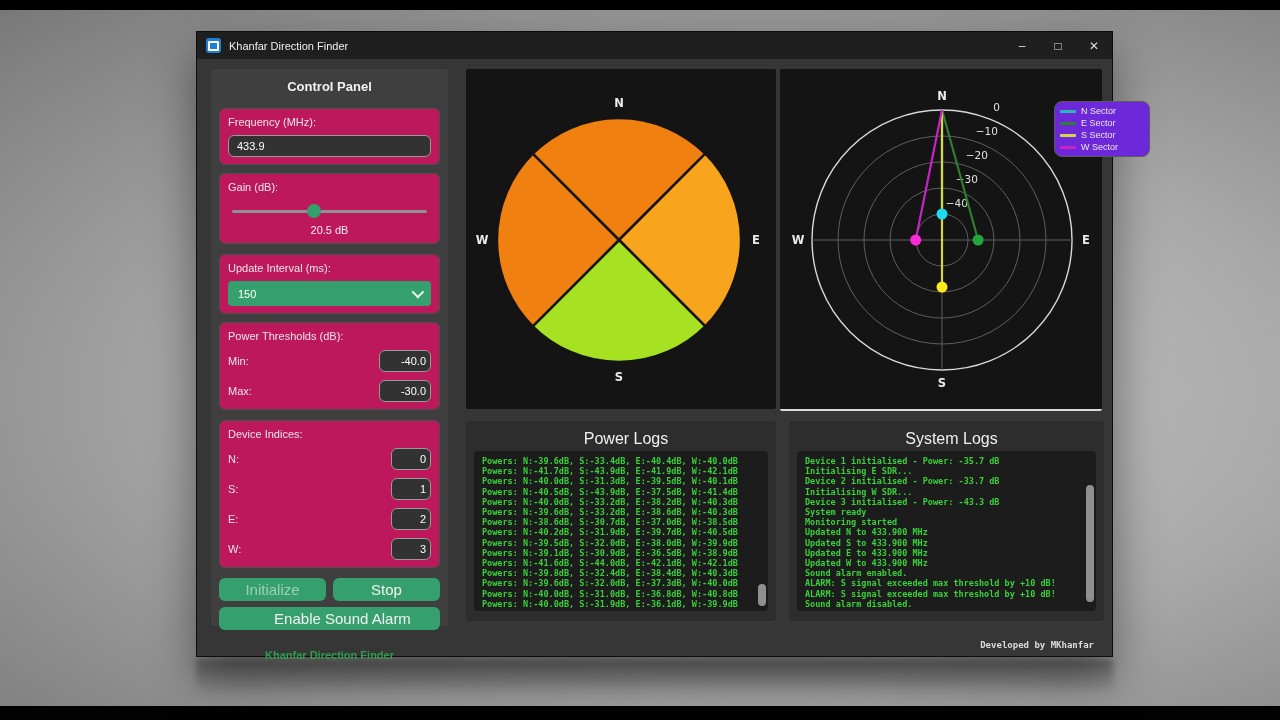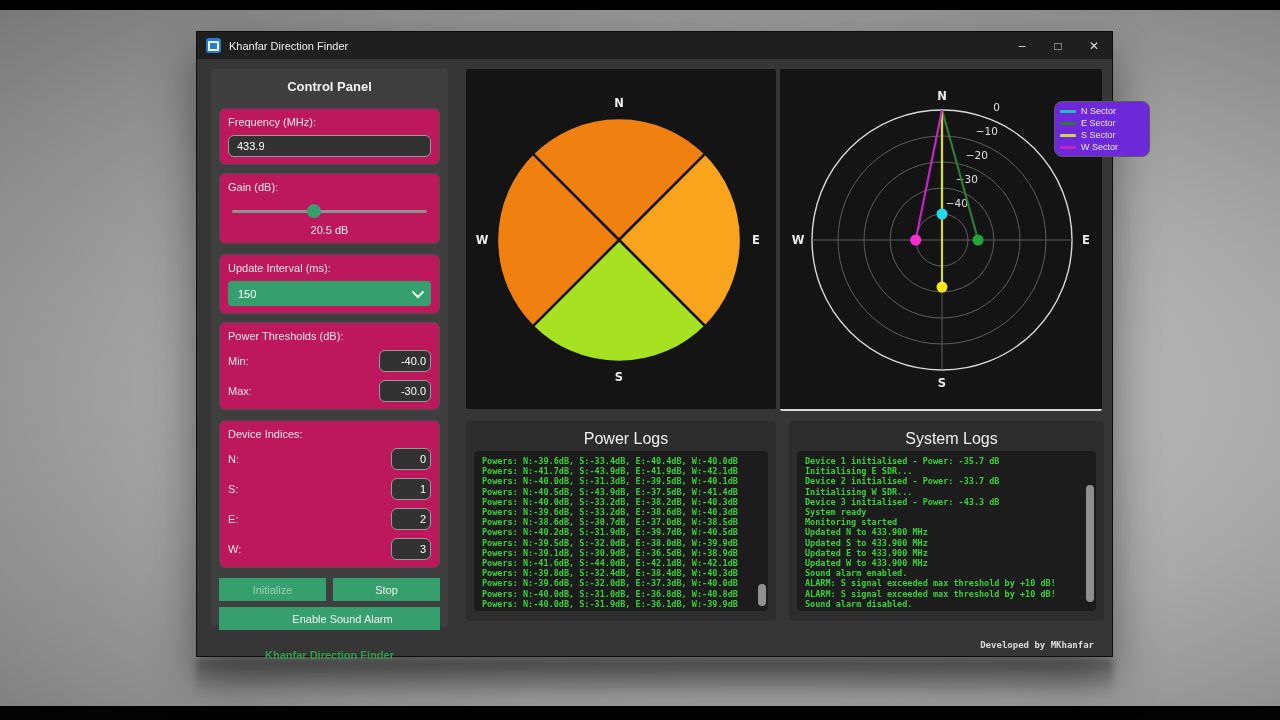--- a/index.html
+++ b/index.html
@@ -41,21 +41,21 @@
   .slider-handle{position:absolute;top:1px;width:14px;height:14px;border-radius:50%;background:#35a06e;}
   .slider-val{text-align:center;color:#ececec;font-size:11px;margin-top:5px;}
   .select{margin-top:7px;height:25px;background:#35a06e;border-radius:4px;display:flex;align-items:center;
     padding:0 10px;color:#fff;font-size:11px;}
   .chev{margin-left:auto;width:7px;height:7px;border-right:2px solid #eafff3;border-bottom:2px solid #eafff3;
     transform:rotate(45deg) translateY(-2px);}
   .row{display:flex;align-items:center;justify-content:space-between;margin-top:8px;height:22px;}
   .row .txt{width:52px;margin-top:0;text-align:right;padding:0 4px;}
   .row .txt.idx{width:40px;}
   .btn-row{display:flex;gap:7px;margin:10px 8px 0 8px;}
-  .btn{flex:1;height:23px;background:#35a06e;border:none;border-radius:0;color:#f2f2f2;font-size:11px;
+  .btn{flex:1;height:23px;background:#35a06e;border:none;border-radius:6px;color:#f2f2f2;font-size:15px;
     font-family:"Liberation Sans",sans-serif;}
   .btn.disabled{color:#9ccfb4;}
   .btn.wide{display:block;width:221px;margin:6px 8px 0 8px;padding-left:32px;}
   .cp-footer{text-align:center;color:#2e9e4f;font-weight:bold;font-size:11px;margin-top:19px;}
 
   
   .chart-panel{position:absolute;background:#141414;border-radius:2px;}
   .pie-panel{left:269px;top:10px;width:310px;height:340px;}
   .polar-panel{left:583px;top:10px;width:322px;height:340px;border-bottom:2px solid #d9d9d9;}
   .legend{position:absolute;left:234px;top:32px;width:84px;background:#6d28d9;border:1px solid #5a5a5a;

